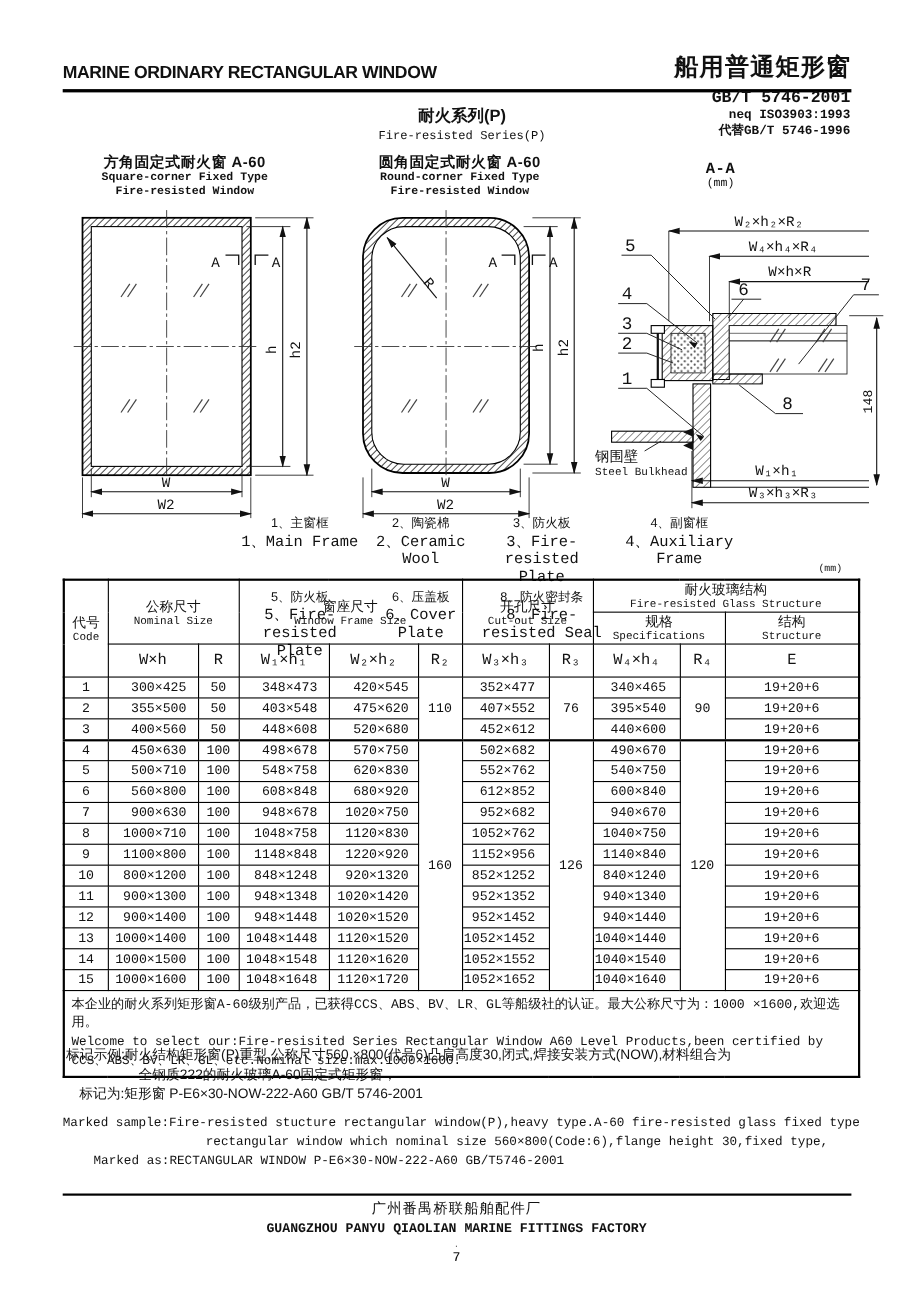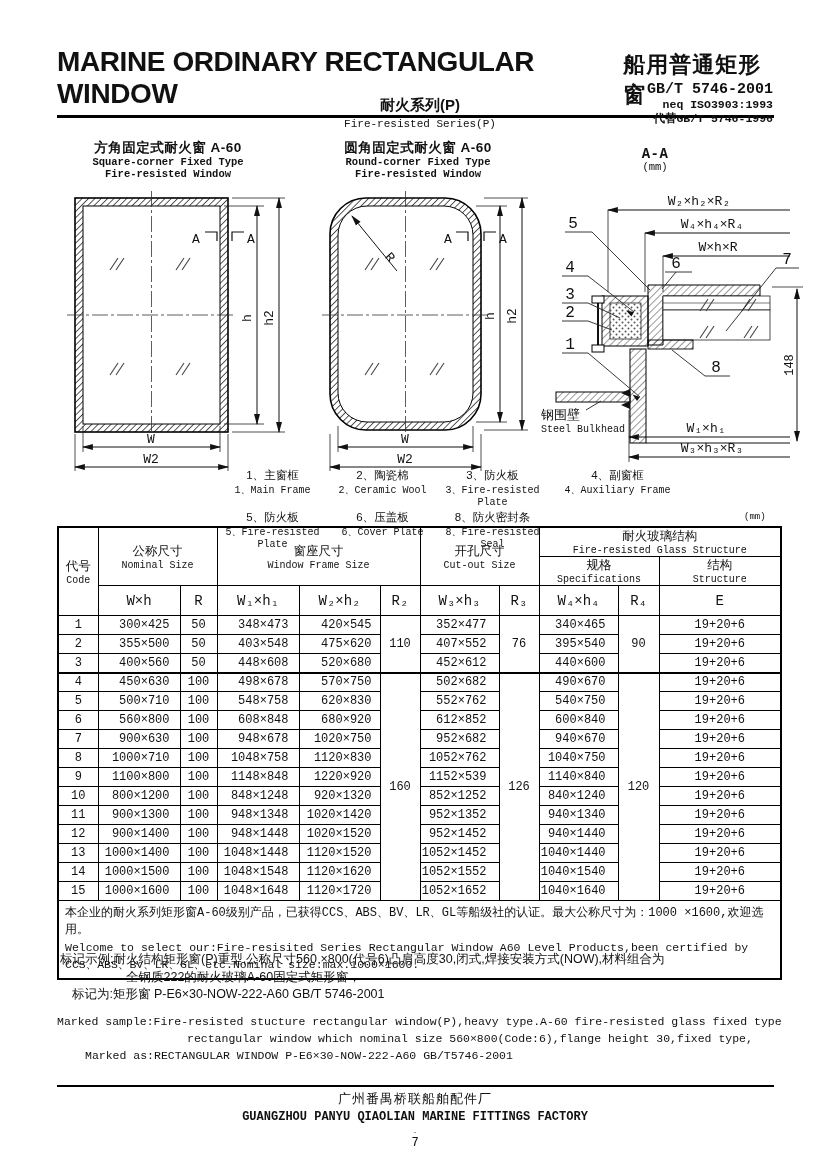--- a/index.html
+++ b/index.html
@@ -7,21 +7,21 @@
   body {
     width:830px; height:1175px; position:relative; overflow:hidden;
     color:#111; font-family:"Liberation Sans","DejaVu Sans",sans-serif;
   }
   .abs { position:absolute; }
   .mono { font-family:"Liberation Mono","DejaVu Sans Mono",monospace; }
 
   
   #title-row { left:57px; top:46px; width:717px; display:flex; justify-content:space-between;
     align-items:flex-end; border-bottom:3px solid #000; padding-bottom:5px; }
-  #title-en { font-size:28px; font-weight:bold; letter-spacing:-0.4px; }
+  #title-en { font-size:16px; font-weight:bold; letter-spacing:-0.4px; }
   #title-zh { font-size:22px; font-weight:600; letter-spacing:1px; }
   #standards { right:57px; top:81px; text-align:right; }
   #standard-code { font-size:15px; font-weight:bold; }
   #standard-equiv, #standard-replaces { font-size:11.5px; font-weight:bold; }
   #series { left:320px; top:96px; width:200px; text-align:center; }
   #series-zh { font-size:15px; font-weight:600; }
   #series-en { font-size:11px; margin-top:3px; }
 
   
   .diagram-title { text-align:center; }
@@ -36,21 +36,21 @@
 
   
   #legend { left:215px; top:468px; width:480px; }
   .legend-row { display:flex; margin-bottom:2px; }
   .legend-item { text-align:center; }
   .legend-row .legend-item:nth-child(1){ width:115px; }
   .legend-row .legend-item:nth-child(2){ width:105px; }
   .legend-row .legend-item:nth-child(3){ width:115px; }
   .legend-row .legend-item:nth-child(4){ width:135px; }
   .legend-item .zh { font-size:11.5px; }
-  .legend-item .en { font-size:10px; font-family:"Liberation Mono","DejaVu Sans Mono",monospace; }
+  .legend-item .en { font-size:14px; font-family:"Liberation Mono","DejaVu Sans Mono",monospace; }
   #table-unit { left:744px; top:512px; font-size:9px; }
 
   
   #spec-table-wrap { left:57px; top:526px; }
   table { border-collapse:collapse; table-layout:fixed; width:723px; }
   table, th, td { border:1px solid #000; }
   table { border-width:2px; }
   th { font-weight:normal; vertical-align:middle; }
   thead tr:nth-child(1) th { height:26px; }
   thead tr:nth-child(2) th { height:26px; }
@@ -485,21 +485,21 @@
           <td class="c-right pr12">1052×762</td>
           <td class="c-right pr12">1040×750</td>
           <td class="c-center">19+20+6</td>
         </tr>
         <tr>
           <td class="c-center">9</td>
           <td class="c-right pr10">1100×800</td>
           <td class="c-center">100</td>
           <td class="c-right pr10">1148×848</td>
           <td class="c-right pr8">1220×920</td>
-          <td class="c-right pr12">1152×539</td>
+          <td class="c-right pr12">1152×956</td>
           <td class="c-right pr12">1140×840</td>
           <td class="c-center">19+20+6</td>
         </tr>
         <tr>
           <td class="c-center">10</td>
           <td class="c-right pr10">800×1200</td>
           <td class="c-center">100</td>
           <td class="c-right pr10">848×1248</td>
           <td class="c-right pr8">920×1320</td>
           <td class="c-right pr12">852×1252</td>

